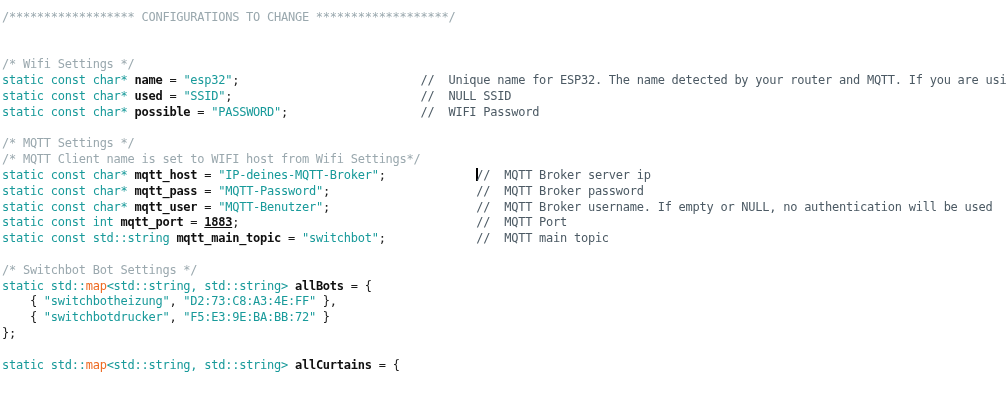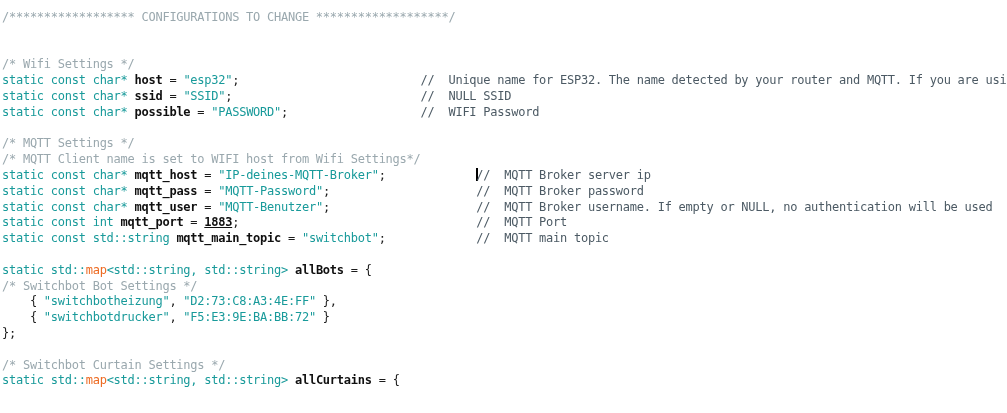--- a/index.html
+++ b/index.html
@@ -48,34 +48,33 @@
 </style>
 </head>
 <body>
 
 <div class="code-area">
   <div>
       <div class="line"><span class="c1">/****************** CONFIGURATIONS TO CHANGE *******************/</span></div>
       <div class="line"></div>
       <div class="line"></div>
       <div class="line"><span class="c1">/* Wifi Settings */</span></div>
-      <div class="line"><span class="k">static const char* </span><span class="n">host</span><span class="p"> = </span><span class="s">"esp32"</span><span class="p">;</span><span class="p">                          </span><span class="c2">//  Unique name for ESP32. The name detected by your router and MQTT. If you are usi</span></div>
-      <div class="line"><span class="k">static const char* </span><span class="n">ssid</span><span class="p"> = </span><span class="s">"SSID"</span><span class="p">;</span><span class="p">                           </span><span class="c2">//  NULL SSID</span></div>
+      <div class="line"><span class="k">static const char* </span><span class="n">name</span><span class="p"> = </span><span class="s">"esp32"</span><span class="p">;</span><span class="p">                          </span><span class="c2">//  Unique name for ESP32. The name detected by your router and MQTT. If you are usi</span></div>
+      <div class="line"><span class="k">static const char* </span><span class="n">used</span><span class="p"> = </span><span class="s">"SSID"</span><span class="p">;</span><span class="p">                           </span><span class="c2">//  NULL SSID</span></div>
       <div class="line"><span class="k">static const char* </span><span class="n">possible</span><span class="p"> = </span><span class="s">"PASSWORD"</span><span class="p">;</span><span class="p">                   </span><span class="c2">//  WIFI Password</span></div>
       <div class="line"></div>
       <div class="line"><span class="c1">/* MQTT Settings */</span></div>
       <div class="line"><span class="c1">/* MQTT Client name is set to WIFI host from Wifi Settings*/</span></div>
       <div class="line"><span class="k">static const char* </span><span class="n">mqtt_host</span><span class="p"> = </span><span class="s">"IP-deines-MQTT-Broker"</span><span class="p">;</span><span class="p">             </span><span class="cursor"></span><span class="c2">//  MQTT Broker server ip</span></div>
       <div class="line"><span class="k">static const char* </span><span class="n">mqtt_pass</span><span class="p"> = </span><span class="s">"MQTT-Password"</span><span class="p">;</span><span class="p">                     </span><span class="c2">//  MQTT Broker password</span></div>
       <div class="line"><span class="k">static const char* </span><span class="n">mqtt_user</span><span class="p"> = </span><span class="s">"MQTT-Benutzer"</span><span class="p">;</span><span class="p">                     </span><span class="c2">//  MQTT Broker username. If empty or NULL, no authentication will be used</span></div>
       <div class="line"><span class="k">static const int </span><span class="n">mqtt_port</span><span class="p"> = </span><span class="m">1883</span><span class="p">;</span><span class="p">                                  </span><span class="c2">//  MQTT Port</span></div>
       <div class="line"><span class="k">static const std::string </span><span class="n">mqtt_main_topic</span><span class="p"> = </span><span class="s">"switchbot"</span><span class="p">;</span><span class="p">             </span><span class="c2">//  MQTT main topic</span></div>
       <div class="line"></div>
+      <div class="line"><span class="c1">/* Switchbot Bot Settings */</span></div>
       <div class="line"><span class="k">static std::</span><span class="o">map</span><span class="k">&lt;std::string, std::string&gt;</span><span class="p"> </span><span class="n">allBots</span><span class="p"> = {</span></div>
-      <div class="line"><span class="c1">/* Switchbot Bot Settings */</span></div>
       <div class="line"><span class="p">    { </span><span class="s">"switchbotheizung"</span><span class="p">, </span><span class="s">"D2:73:C8:A3:4E:FF"</span><span class="p"> },</span></div>
       <div class="line"><span class="p">    { </span><span class="s">"switchbotdrucker"</span><span class="p">, </span><span class="s">"F5:E3:9E:BA:BB:72"</span><span class="p"> }</span></div>
       <div class="line"><span class="p">};</span></div>
       <div class="line"></div>
-      <div class="line"><span class="c1">/* Switchbot Curtain Settings */</span></div>
       <div class="line"><span class="k">static std::</span><span class="o">map</span><span class="k">&lt;std::string, std::string&gt;</span><span class="p"> </span><span class="n">allCurtains</span><span class="p"> = {</span></div>
     </div>
 </div>
 
 </body></html>

